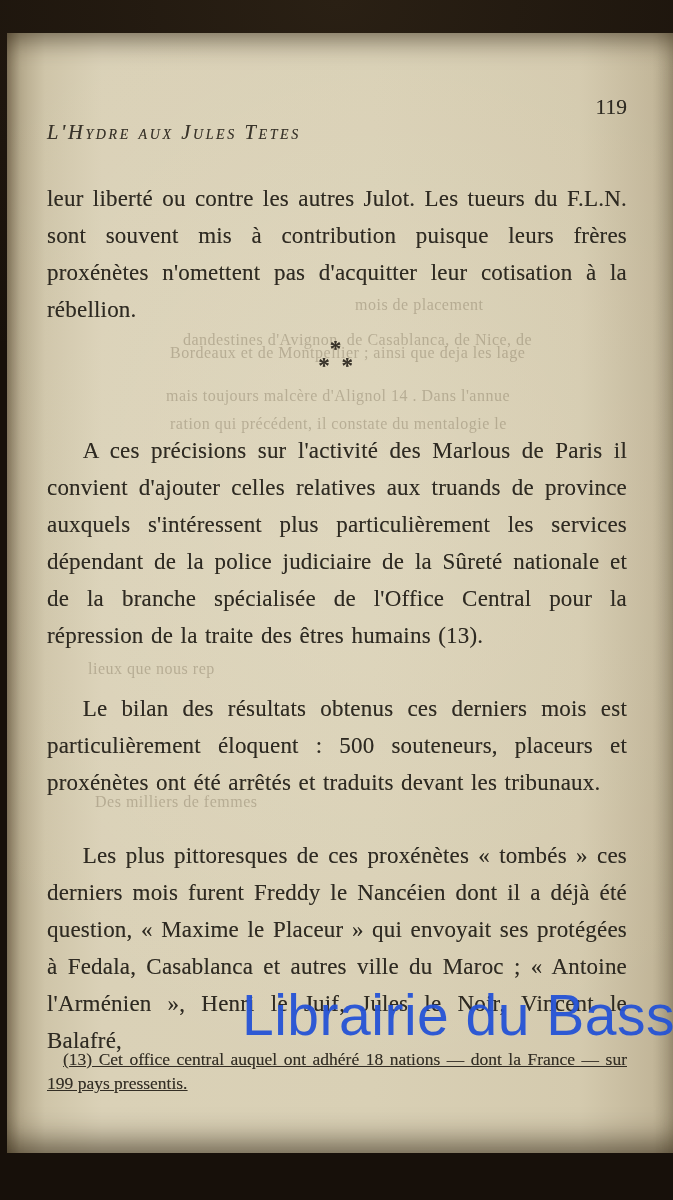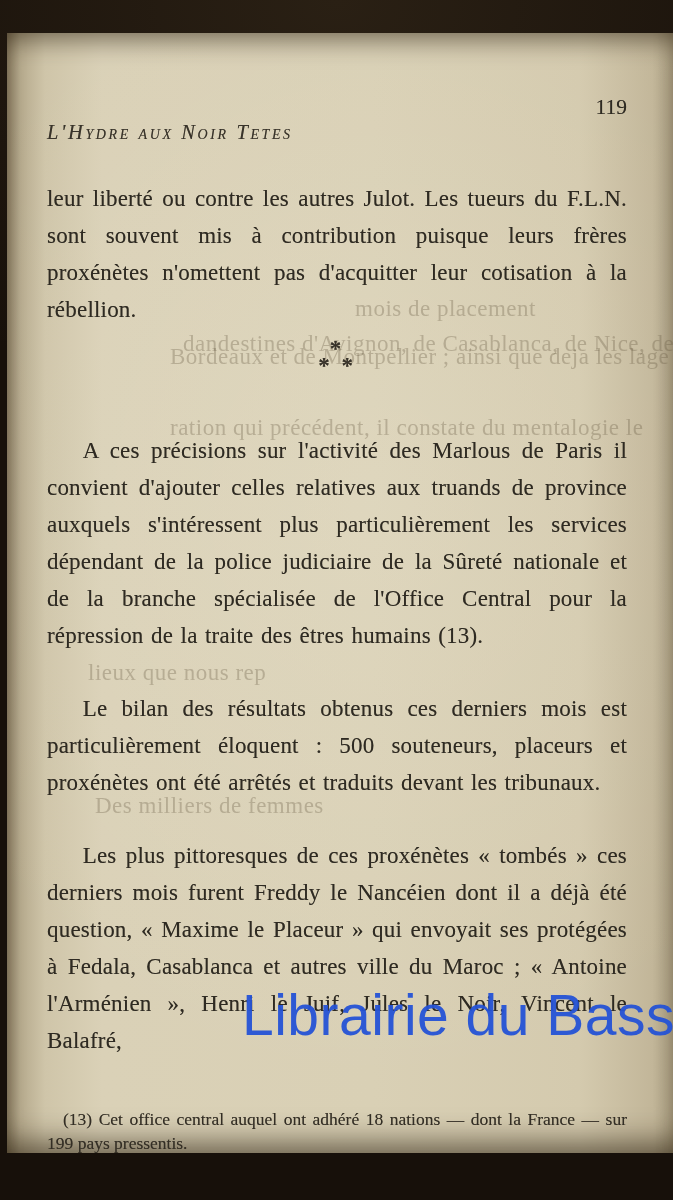--- a/index.html
+++ b/index.html
@@ -43,53 +43,55 @@
   }
   .body-text p.indent{text-indent:1.55em;margin-top:36px;}
   .p1{margin-top:36px !important;}
   .asterism{
     text-align:center;margin:12px 0 58px 0;color:#38332a;
     font-weight:bold;
   }
   .asterism .row{line-height:17px;font-size:23px;letter-spacing:3px;
     text-shadow:0 0 .4px rgba(40,34,22,.45);}
   .footnote{
-    position:absolute;left:40px;right:46px;top:1074px;
+    position:absolute;left:40px;right:46px;top:1014px;
     font-size:17.5px;line-height:24px;text-align:justify;
     text-indent:16px;color:#332e25;
     text-shadow:0 0 .4px rgba(40,34,22,.4);
+    text-decoration:underline;
   }
   
-  .bleed{position:absolute;white-space:nowrap;font-size:23px;
+  .bleed{position:absolute;white-space:nowrap;font-size:16px;
     color:rgba(95,84,60,.30);filter:blur(.6px);letter-spacing:.5px;}
   
   .watermark{
     position:absolute;left:242px;top:982px;
     font-family:"Liberation Sans", sans-serif;
     font-size:57px;font-weight:400;white-space:nowrap;
     letter-spacing:.5px;opacity:.95;
   }
 </style>
 </head>
 <body>
 
 <div class="frame">
   <div class="page">
 
     <div class="bleed" style="left:348px;top:263px">mois de placement</div>
     <div class="bleed" style="left:176px;top:298px">dandestines d'Avignon, de Casablanca, de Nice, de</div>
     <div class="bleed" style="left:163px;top:311px">Bordeaux et de Montpellier ; ainsi que deja les lage</div>
+    <div class="bleed" style="left:159px;top:354px">mais toujours malcère d'Alignol 14 . Dans l'annue</div>
     <div class="bleed" style="left:163px;top:382px">ration qui précédent, il constate du mentalogie le</div>
     <div class="bleed" style="left:81px;top:627px">lieux que nous rep</div>
     <div class="bleed" style="left:88px;top:760px">Des milliers de femmes</div>
 
     <div class="content">
 
       <div class="page-header">
-        <span class="running-title">L'Hydre aux Noir Tetes</span>
+        <span class="running-title">L'Hydre aux Jules Tetes</span>
         <span class="page-number">119</span>
       </div>
 
       <div class="body-text">
         <p class="p1">leur liberté ou contre les autres Julot. Les tueurs du F.L.N. sont souvent mis à contribution puisque leurs frères proxénètes n'omettent pas d'acquitter leur cotisation à la rébellion.</p>
 
         <div class="asterism">
           <div class="row">*</div>
           <div class="row">* *</div>
         </div>

